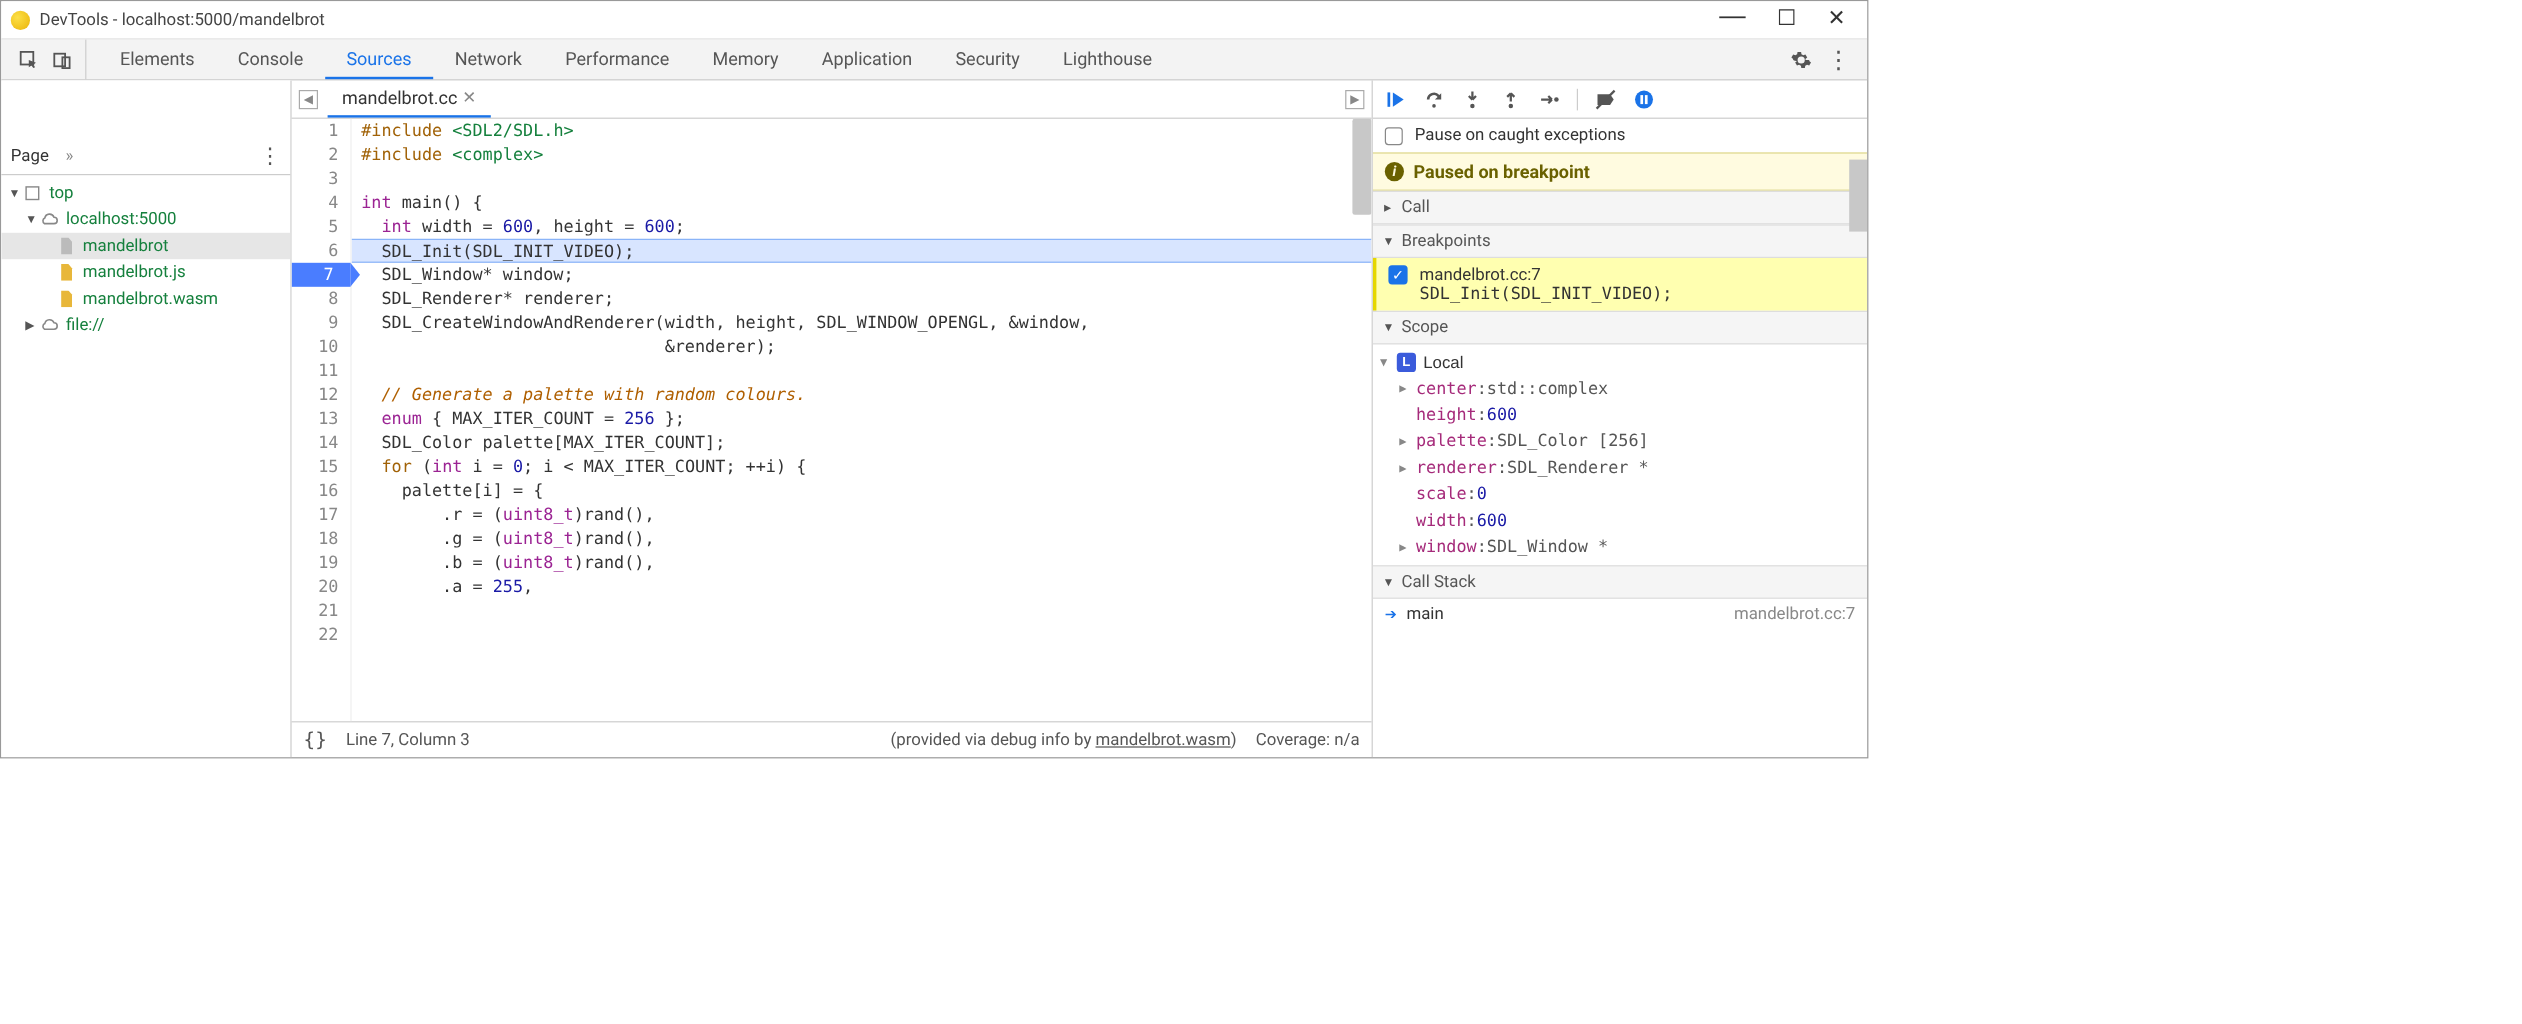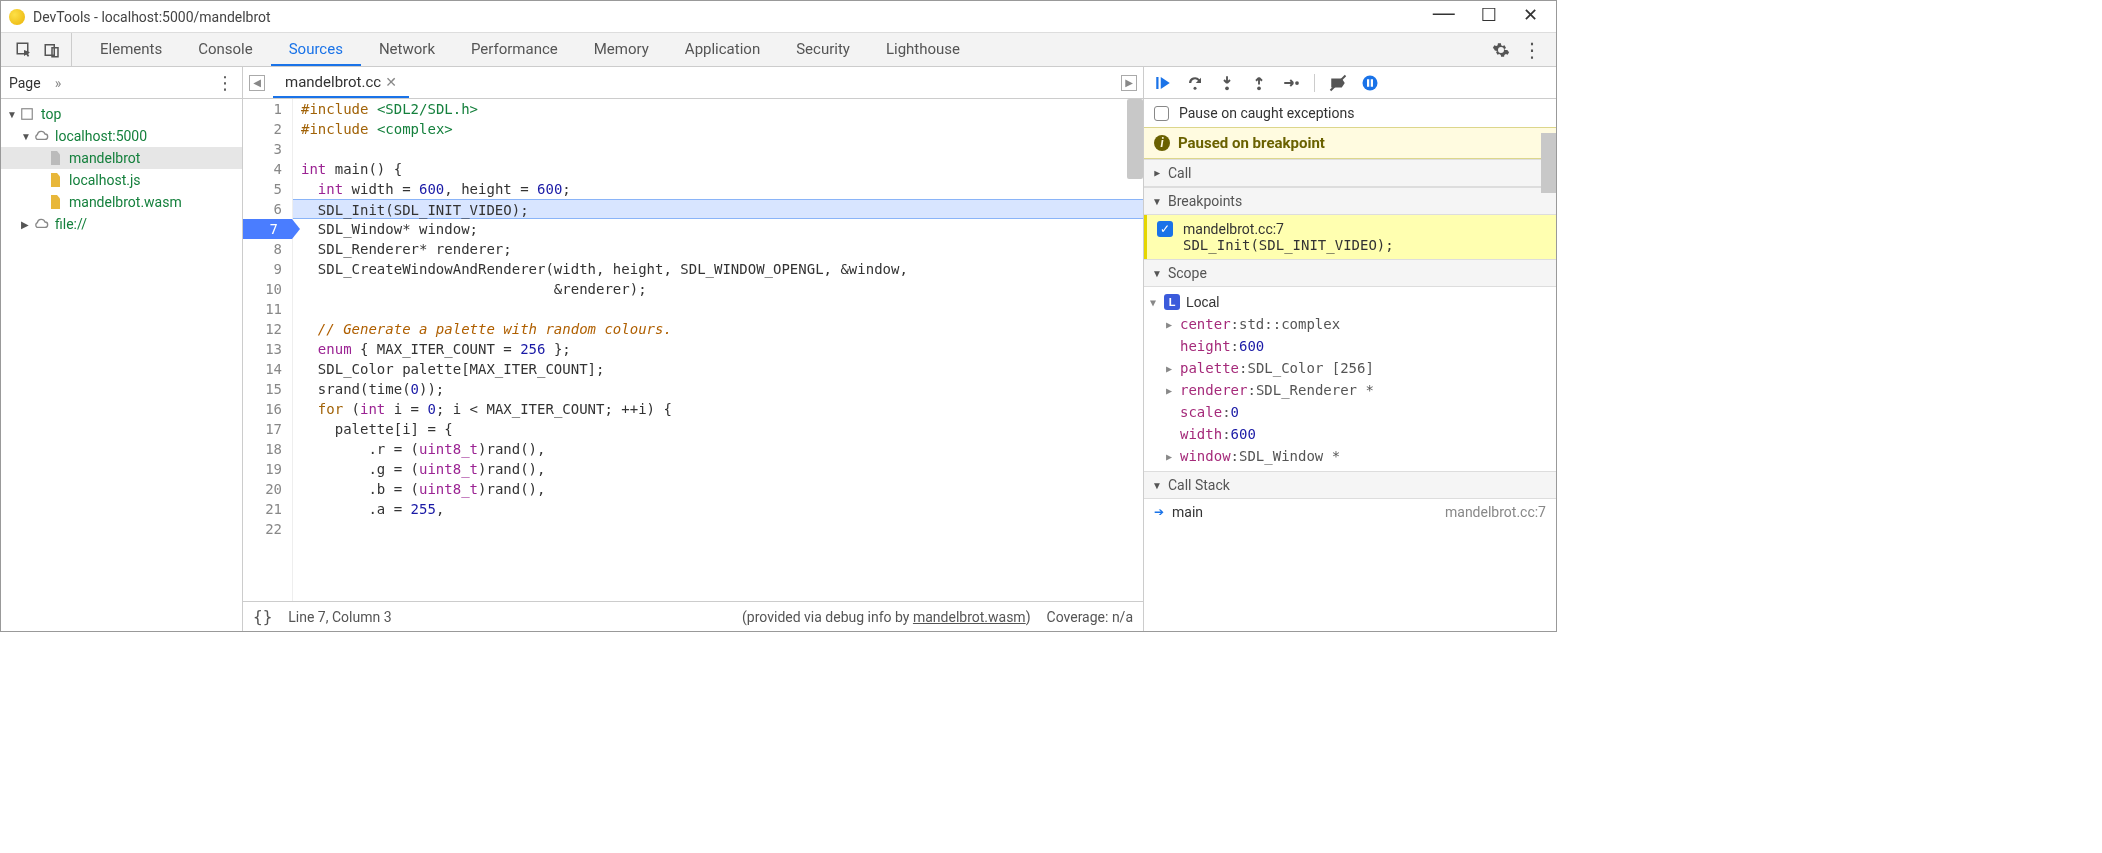--- a/index.html
+++ b/index.html
@@ -70,20 +70,21 @@
   flex-direction: column;
   background: #fff;
 }
 .sidebar-header {
   display: flex;
   align-items: center;
   height: 32px;
   border-bottom: 1px solid #ccc;
   padding: 0 8px;
   font-size: 14px;
+  margin-top: 47px;
 }
 .sidebar-header .lbl { padding-right: 14px;}
 .sidebar-header .chev { color: #888; cursor:pointer; }
 .sidebar-header .flex1 { flex:1; }
 .sidebar-header .more-dots { font-size: 18px; color: #555; cursor: pointer; }
 .file-tree { flex: 1; overflow: auto; padding-top: 4px;}
 .file-tree-item {
   display: flex; align-items: center;
   height: 22px;
   font-size: 14px;
@@ -331,21 +332,21 @@
             </svg>
           </span>
         <span class="lbl">mandelbrot</span>
       </div>
       <div class="file-tree-item indent2">
         <span class="icon">
             <svg width="12" height="14" viewBox="0 0 24 28" fill="#e8b73a">
               <path d="M4 0h12l6 7v21H4z"></path>
             </svg>
           </span>
-        <span class="lbl">localhost.js</span>
+        <span class="lbl">mandelbrot.js</span>
       </div>
       <div class="file-tree-item indent2">
         <span class="icon">
             <svg width="12" height="14" viewBox="0 0 24 28" fill="#e8b73a">
               <path d="M4 0h12l6 7v21H4z"></path>
             </svg>
           </span>
         <span class="lbl">mandelbrot.wasm</span>
       </div>
       <div class="file-tree-item indent1">
@@ -404,21 +405,20 @@
           <div class="codeline">  <span class="ty">int</span> width = <span class="nu">600</span>, height = <span class="nu">600</span>;</div>
           <div class="codeline hl">  SDL_Init(SDL_INIT_VIDEO);</div>
           <div class="codeline">  SDL_Window* window;</div>
           <div class="codeline">  SDL_Renderer* renderer;</div>
           <div class="codeline">  SDL_CreateWindowAndRenderer(width, height, SDL_WINDOW_OPENGL, &amp;window,</div>
           <div class="codeline">                              &amp;renderer);</div>
           <div class="codeline"></div>
           <div class="codeline">  <span class="cm">// Generate a palette with random colours.</span></div>
           <div class="codeline">  <span class="ty">enum</span> { MAX_ITER_COUNT = <span class="nu">256</span> };</div>
           <div class="codeline">  SDL_Color palette[MAX_ITER_COUNT];</div>
-          <div class="codeline">  srand(time(<span class="nu">0</span>));</div>
           <div class="codeline">  <span class="kw">for</span> (<span class="ty">int</span> i = <span class="nu">0</span>; i &lt; MAX_ITER_COUNT; ++i) {</div>
           <div class="codeline">    palette[i] = {</div>
           <div class="codeline">        .r = (<span class="ty">uint8_t</span>)rand(),</div>
           <div class="codeline">        .g = (<span class="ty">uint8_t</span>)rand(),</div>
           <div class="codeline">        .b = (<span class="ty">uint8_t</span>)rand(),</div>
           <div class="codeline">        .a = <span class="nu">255</span>,</div>
         </div>
     </div>
     <div class="editor-status">
       <span class="bracesIcon">{}</span>

